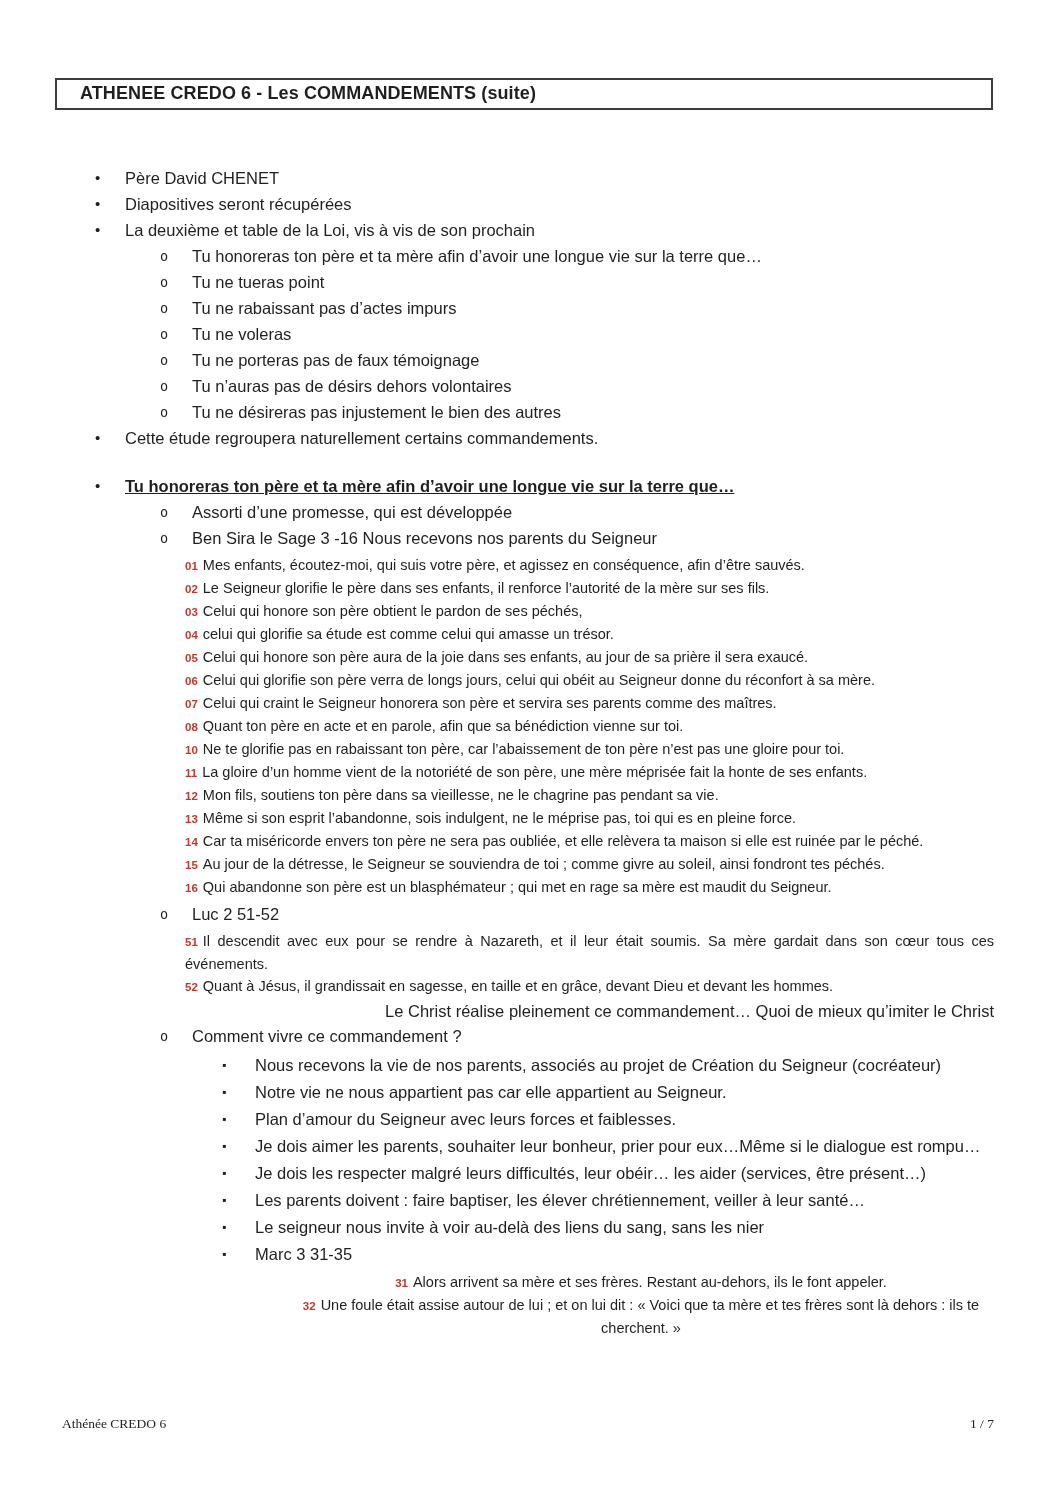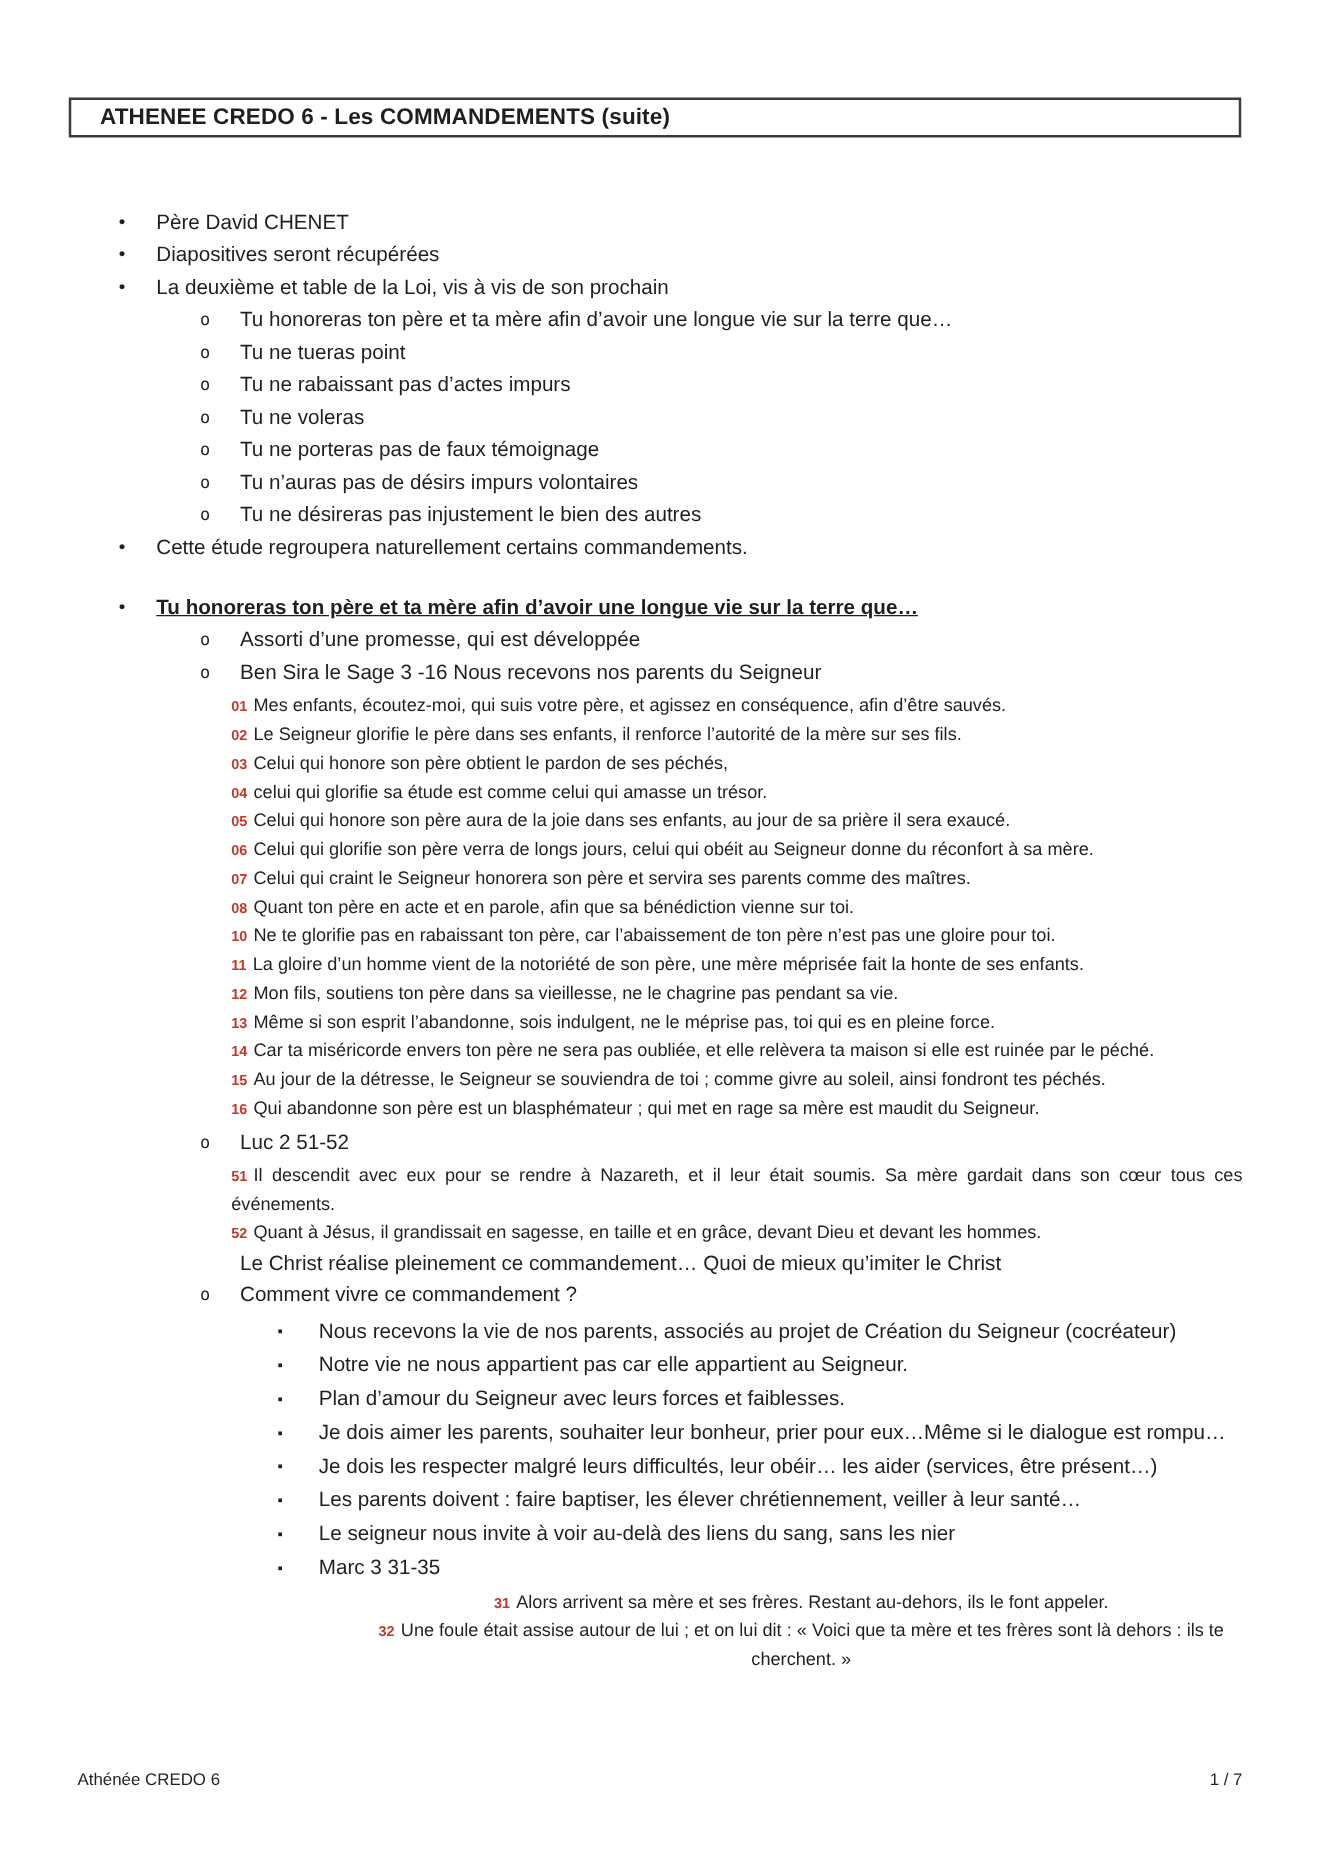--- a/index.html
+++ b/index.html
@@ -37,28 +37,28 @@
     font-size:14.5px;line-height:22px;
     text-align:justify;
   }
   .verses.marc{margin-left:226px;width:706px;text-align:center;}
   .verse{margin:0;}
   .vn{
     color:#C0392B;font-weight:bold;font-size:11.5px;
     margin-right:5px;
   }
   .note{
-    margin-left:130px;font-size:16.5px;line-height:23px;
+    margin-left:130px;font-size:16.5px;line-height:23px;text-align:right;
   }
   .gap-lg{height:22px;}
   .gap-sm{height:3px;}
   .footer{
     position:absolute;left:62px;top:1416px;width:932px;
     display:flex;justify-content:space-between;
-    font-size:13.5px;color:#242424;
+    font-size:13.5px;color:#242424;font-family:Liberation Serif, serif;
   }
 </style>
 </head>
 <body>
 
 <div class="title-box">
   <span>ATHENEE CREDO 6 - Les COMMANDEMENTS (suite)</span>
 </div>
 
 <div class="content">
@@ -91,21 +91,21 @@
   <div class="row li2">
     <span class="b">o</span>
     <span class="t">Tu ne voleras</span>
   </div>
   <div class="row li2">
     <span class="b">o</span>
     <span class="t">Tu ne porteras pas de faux témoignage</span>
   </div>
   <div class="row li2">
     <span class="b">o</span>
-    <span class="t">Tu n’auras pas de désirs impurs volontaires</span>
+    <span class="t">Tu n’auras pas de désirs dehors volontaires</span>
   </div>
   <div class="row li2">
     <span class="b">o</span>
     <span class="t">Tu ne désireras pas injustement le bien des autres</span>
   </div>
 
   <div class="row li1">
     <span class="b">•</span>
     <span class="t">Cette étude regroupera naturellement certains commandements.</span>
   </div>

